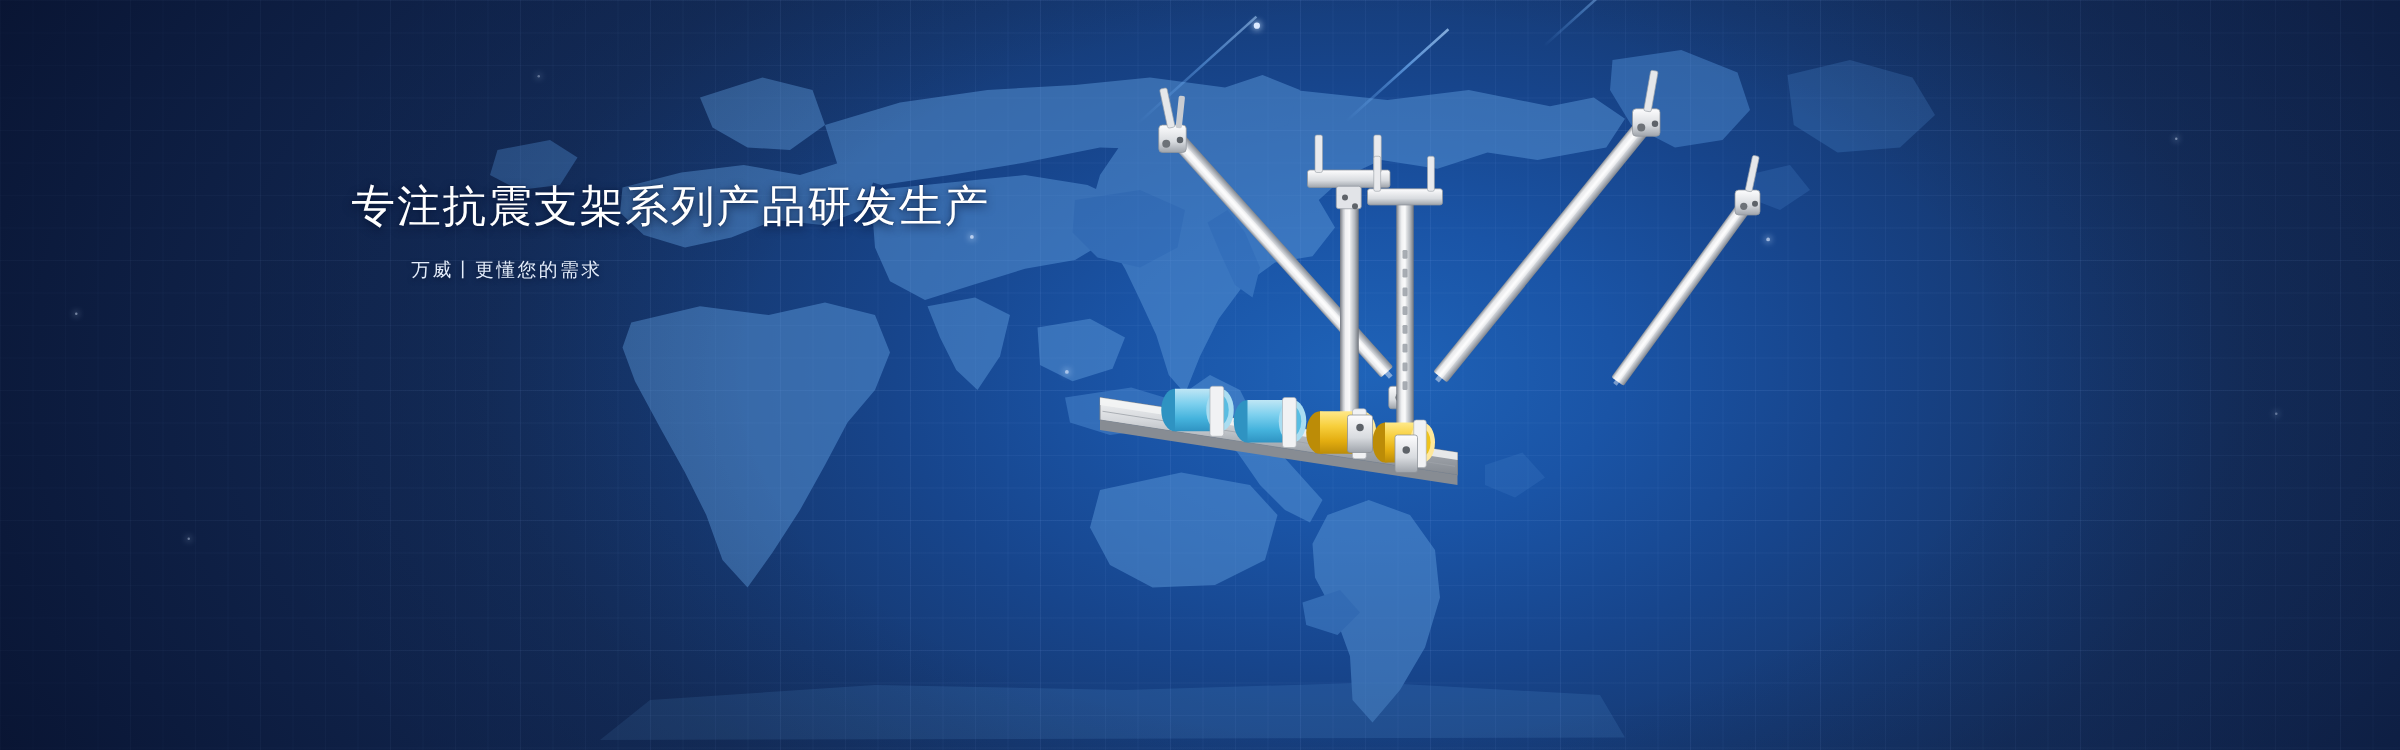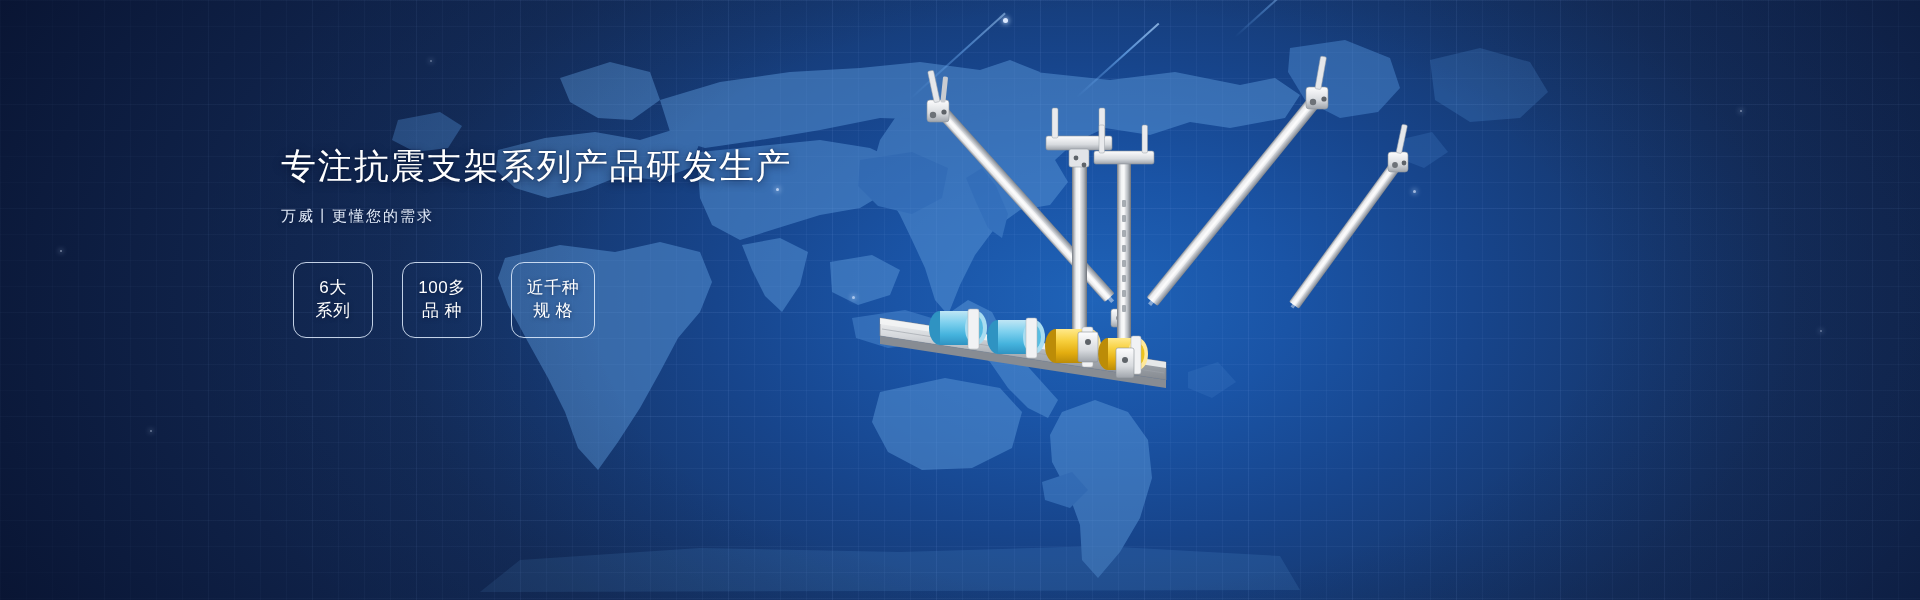--- a/index.html
+++ b/index.html
@@ -67,20 +67,21 @@
     font-size:35px; font-weight:normal; color:#ffffff;
     letter-spacing:1.5px; line-height:1.16;
     text-shadow:0 2px 8px rgba(2,14,42,0.75), 0 0 2px rgba(8,26,62,0.6);
     white-space:nowrap;
   }
   .subline {
     margin-top:20px;
     font-size:15px; color:#e4edfb; letter-spacing:2.0px;
     text-shadow:0 1px 4px rgba(2,14,42,0.6);
     white-space:nowrap;
+    margin-left:48px;
   }
 
   
   .badges { position:absolute; left:293px; top:262px; display:flex; gap:29px; }
   .badge {
     width:80px; height:76px;
     border:1px solid rgba(226,238,255,0.85);
     border-radius:13px;
     display:flex; flex-direction:column;
     align-items:center; justify-content:center;
@@ -327,28 +328,14 @@
         <circle cx="305" cy="310" r="3" fill="#5e6369"></circle>
       </g>
     </svg>
   </div>
 
   <div class="copy">
     <div class="headline">专注抗震支架系列产品研发生产</div>
     <div class="subline">万威丨更懂您的需求</div>
   </div>
 
-  <div class="badges">
-    <div class="badge">
-      <span class="l1">6大</span>
-      <span class="l2">系列</span>
-    </div>
-    <div class="badge">
-      <span class="l1">100多</span>
-      <span class="l2">品 种</span>
-    </div>
-    <div class="badge wide">
-      <span class="l1">近千种</span>
-      <span class="l2">规 格</span>
-    </div>
-  </div>
 
 </div>
 
 </body></html>

